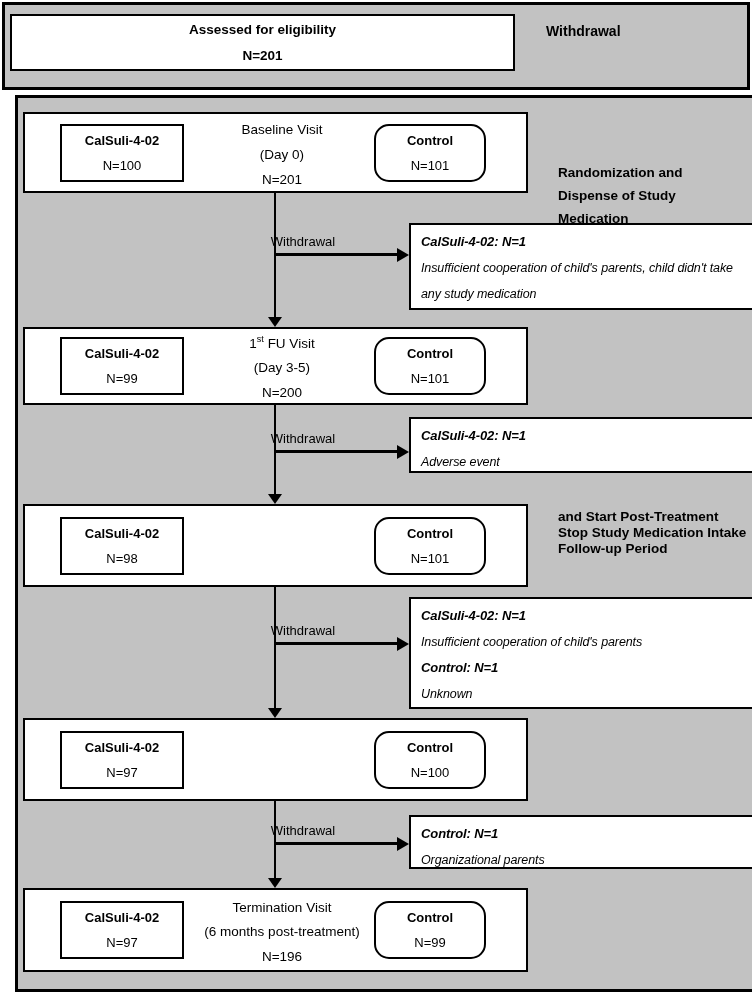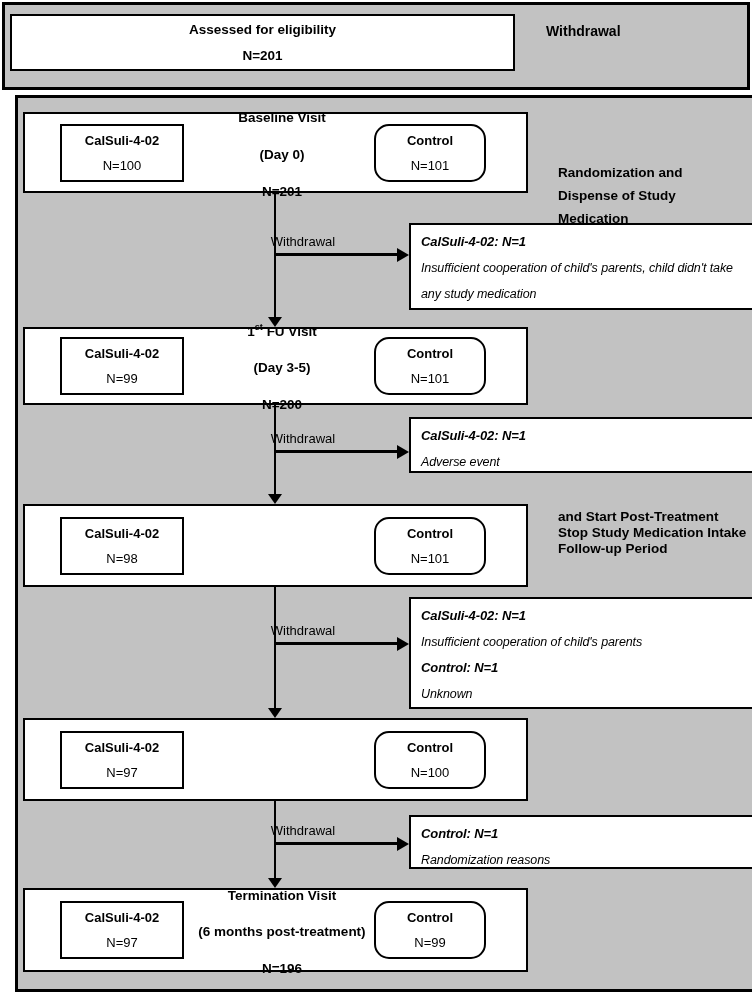--- a/index.html
+++ b/index.html
@@ -38,21 +38,21 @@
     border:2px solid #000;background:#fff;
     display:flex;flex-direction:column;justify-content:center;align-items:center;
     font-size:13px;line-height:25px;text-align:center;
   }
   .arm-box .arm-name{font-weight:bold;}
   .arm-left{left:35px;width:124px;}
   .arm-right{left:349px;width:112px;border-radius:15px;}
   .center-col{
     position:absolute;left:161px;width:192px;top:0;height:100%;
     display:flex;flex-direction:column;justify-content:center;align-items:center;
-    font-weight:bold;font-size:13.5px;line-height:25px;text-align:center;white-space:nowrap;gap:12px;
+    font-weight:normal;font-size:13.5px;line-height:25px;text-align:center;white-space:nowrap;
   }
   .center-col sup{font-size:9px;}
 
   
   .stage-label{position:absolute;left:540px;font-weight:bold;font-size:13.5px;}
   #stage-label-randomization{top:24px;line-height:23px;margin-top:39px;}
   #stage-label-stop{top:411px;line-height:16px;}
 
   
   .vline{position:absolute;left:256px;width:2px;background:#000;}
@@ -209,21 +209,21 @@
     </div>
   </div>
 
   <div class="vline" id="vline-3"></div>
   <div class="arrow-down" id="ahead-3"></div>
   <div class="hline" id="hline-3"></div>
   <div class="arrow-right" id="rhead-3"></div>
   <div class="withdrawal-label" id="wlabel-3">Withdrawal</div>
   <div class="side-box" id="sbox-3">
     <div class="b">Control: N=1</div>
-    <div class="r">Randomization reasons</div>
+    <div class="r">Organizational parents</div>
   </div>
 
   <div class="white-box visit-box" id="visit-4">
     <div class="arm-box arm-left">
       <div class="arm-name">CalSuli-4-02</div>
       <div class="arm-n">N=97</div>
     </div>
     <div class="center-col">
       <div><span></span><sup></sup><span>Termination Visit</span></div>
       <div>(6 months post-treatment)</div>

